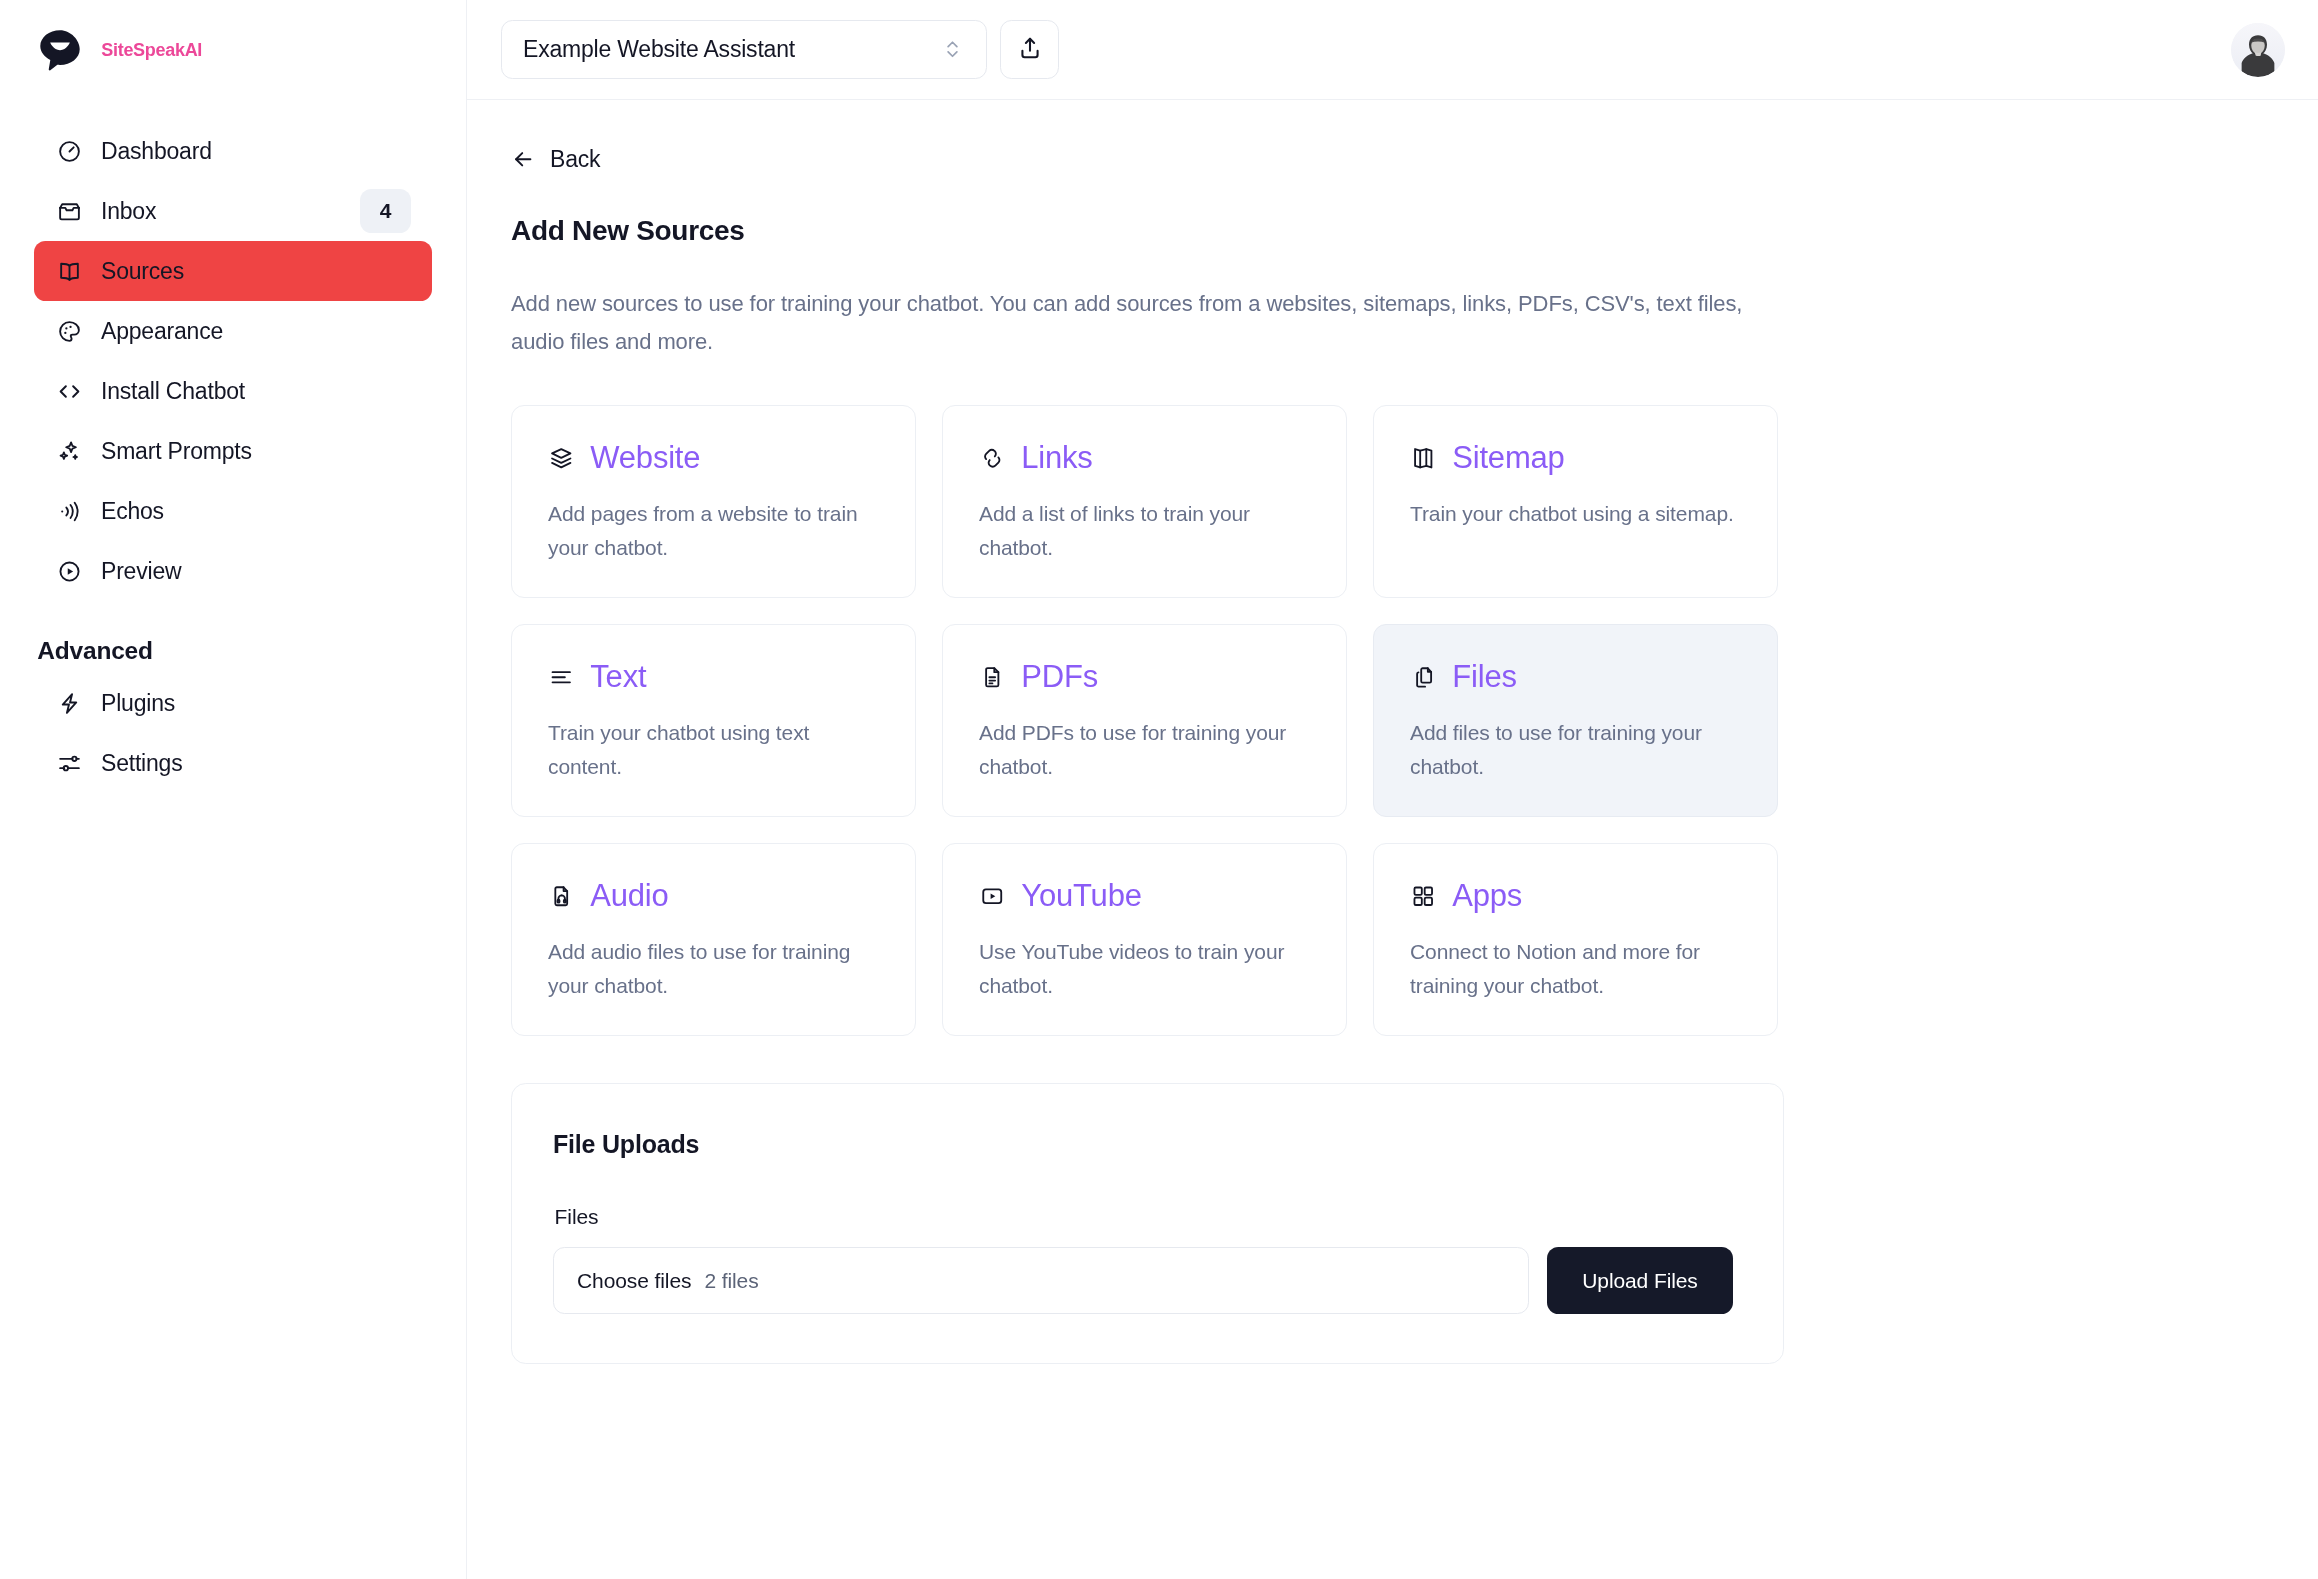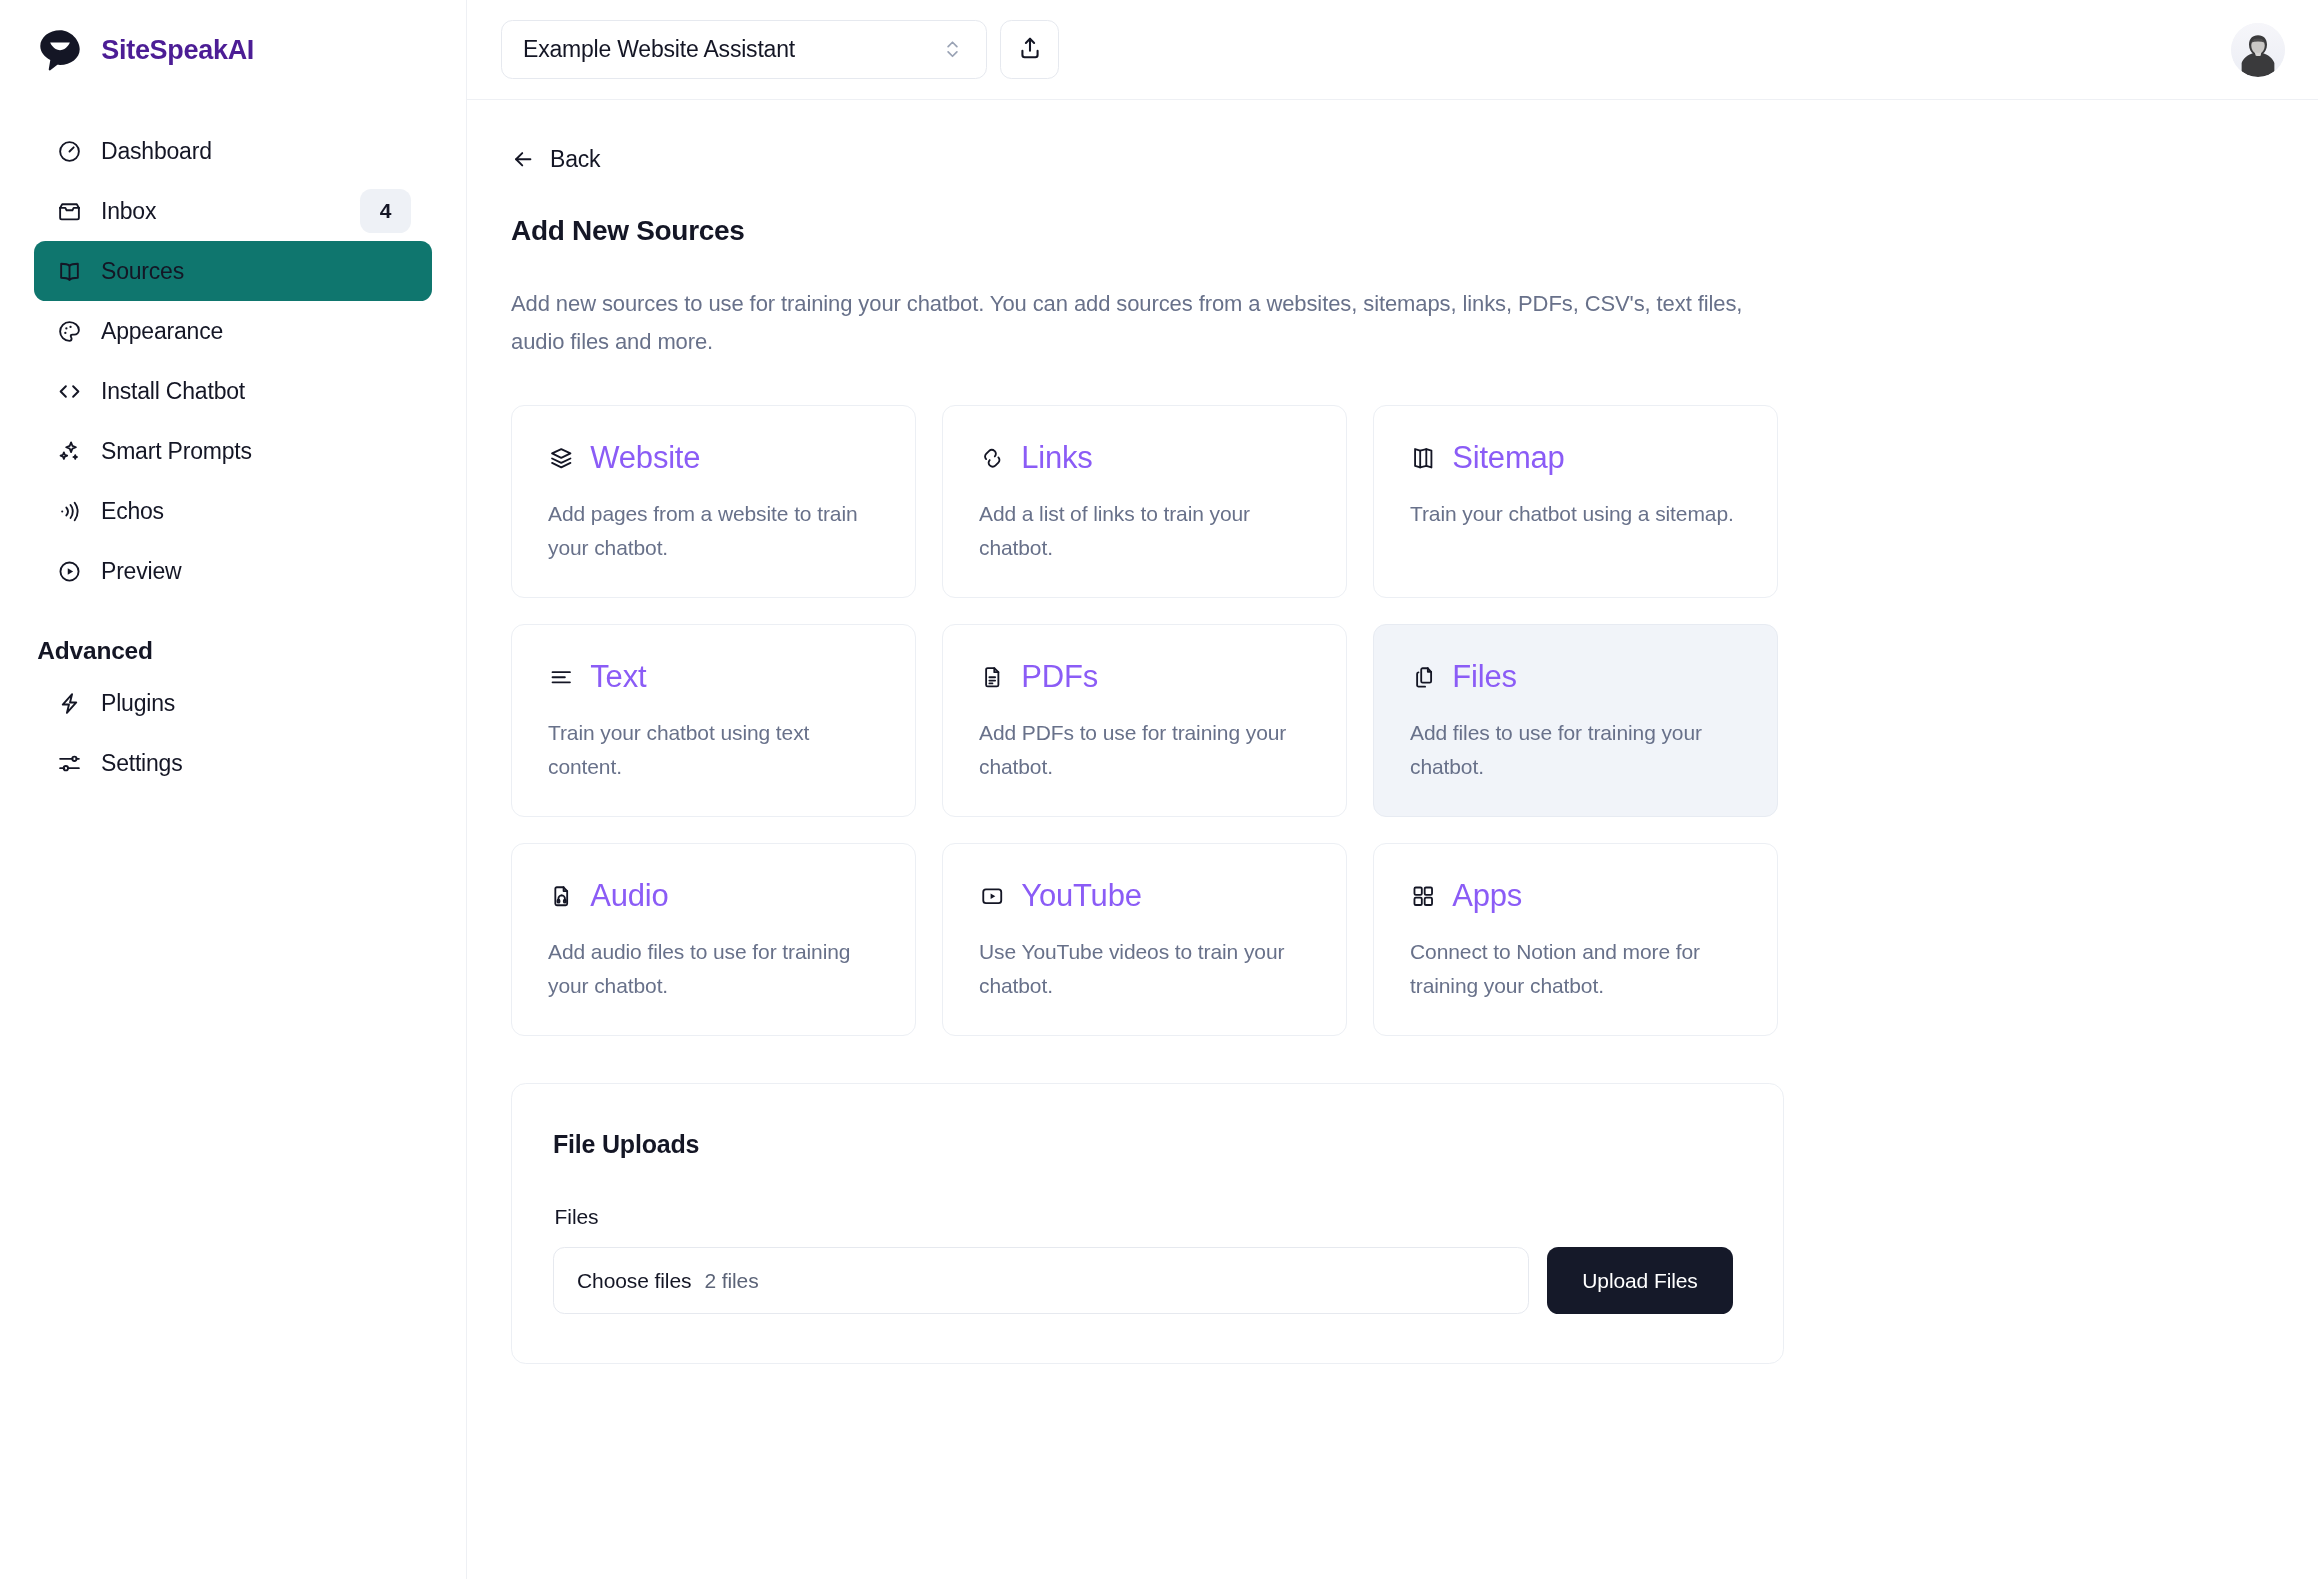--- a/index.html
+++ b/index.html
@@ -32,39 +32,39 @@
 
   .brand {
     display: flex;
     align-items: center;
     gap: 18px;
     height: 100px;
     padding-left: 3.3px;
   }
   .brand-logo { width: 46px; height: 46px; flex: 0 0 46px; }
   .brand-name {
-    font-size: 27px;
+    font-size: 18px;
     font-weight: bold;
     letter-spacing: -0.3px;
-    color: #4c1d95;
+    color: #ec4899;
   }
 
   .nav { margin-top: 21px; }
 
   .nav-item {
     display: flex;
     align-items: center;
     height: 60px;
     padding: 0 21px;
     border-radius: 11.4px;
     gap: 18px;
     cursor: pointer;
     color: #141625;
   }
-  .nav-item.active { background: #0f766e; }
+  .nav-item.active { background: #ef4444; }
   .nav-ico {
     width: 28px; height: 28px; flex: 0 0 28px;
     display: flex; align-items: center; justify-content: center;
   }
   .nav-label {
     font-size: 23px;
     letter-spacing: -0.2px;
     flex: 1 1 auto;
   }
   .nav-badge {

